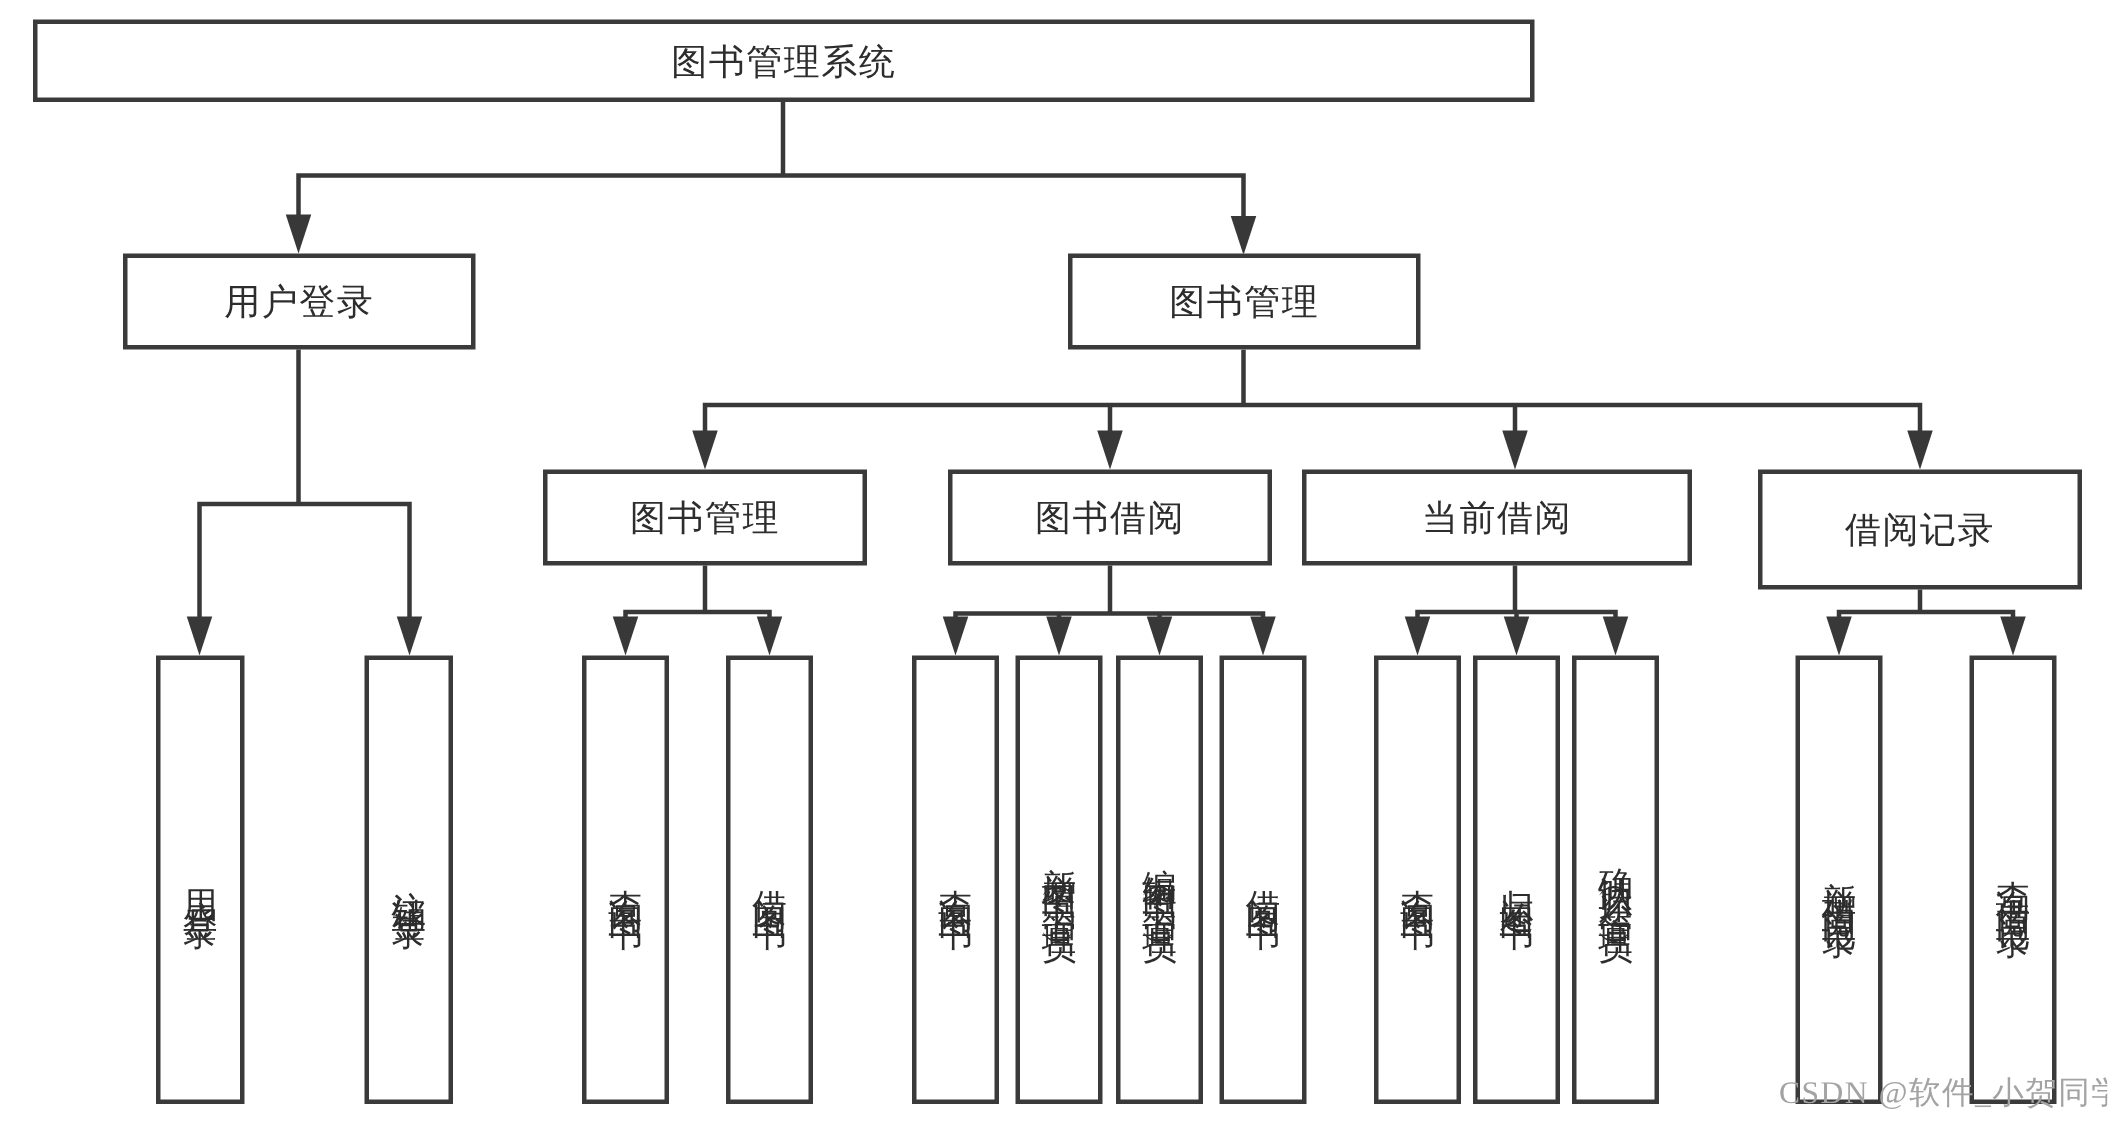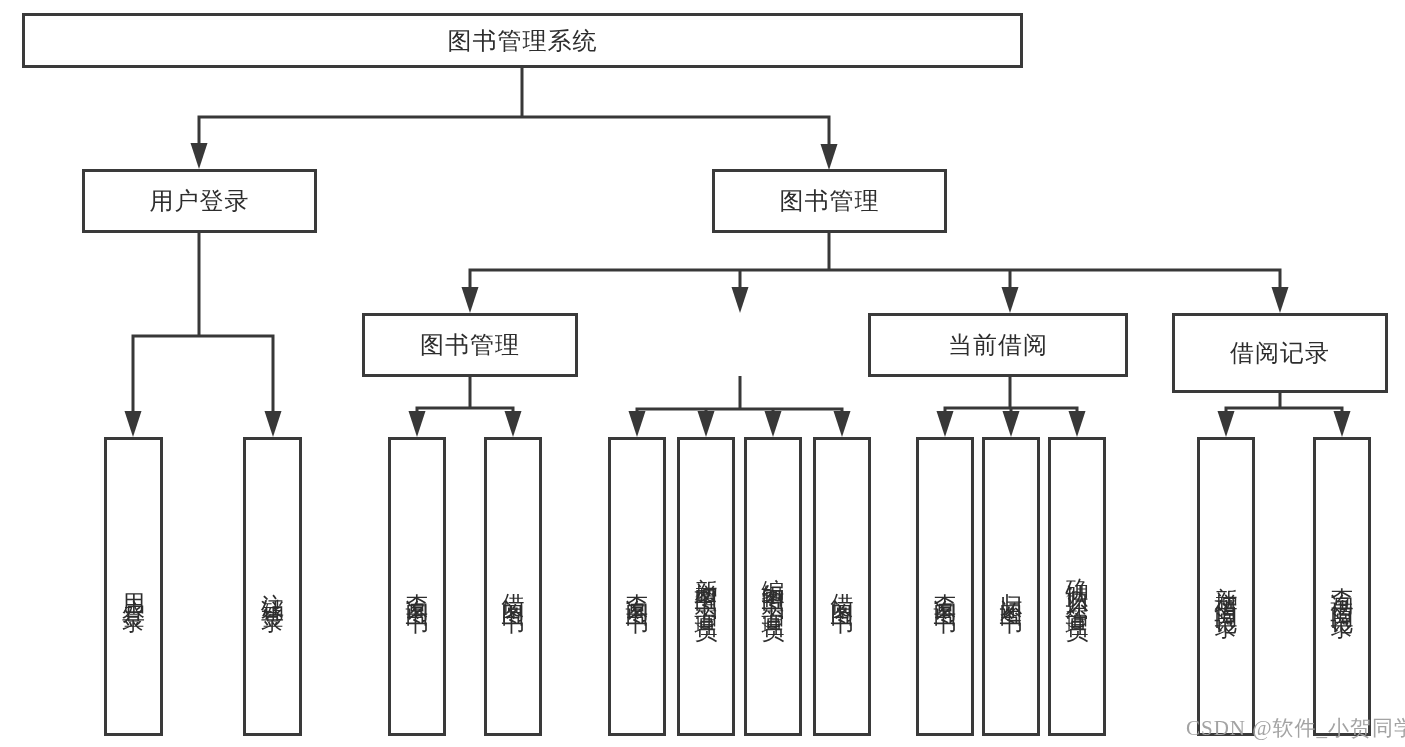--- a/index.html
+++ b/index.html
@@ -97,20 +97,23 @@
   <div class="node h-node" style="left:82px; top:169px; width:235px; height:64px;">
     <span class="lbl">用户登录</span>
   </div>
   <div class="node h-node" style="left:712px; top:169px; width:235px; height:64px;">
     <span class="lbl">图书管理</span>
   </div>
 
   <div class="node h-node" style="left:362px; top:313px; width:216px; height:64px;">
     <span class="lbl">图书管理</span>
   </div>
+  <div class="node h-node" style="left:632px; top:313px; width:216px; height:64px;">
+    <span class="lbl">图书借阅</span>
+  </div>
   <div class="node h-node" style="left:868px; top:313px; width:260px; height:64px;">
     <span class="lbl">当前借阅</span>
   </div>
   <div class="node h-node" style="left:1172px; top:313px; width:216px; height:80px;">
     <span class="lbl">借阅记录</span>
   </div>
 
   <div class="node v-node" style="left:104px; top:437px; width:59px; height:299px;">
     <span class="lbl">用户登录</span>
   </div>

